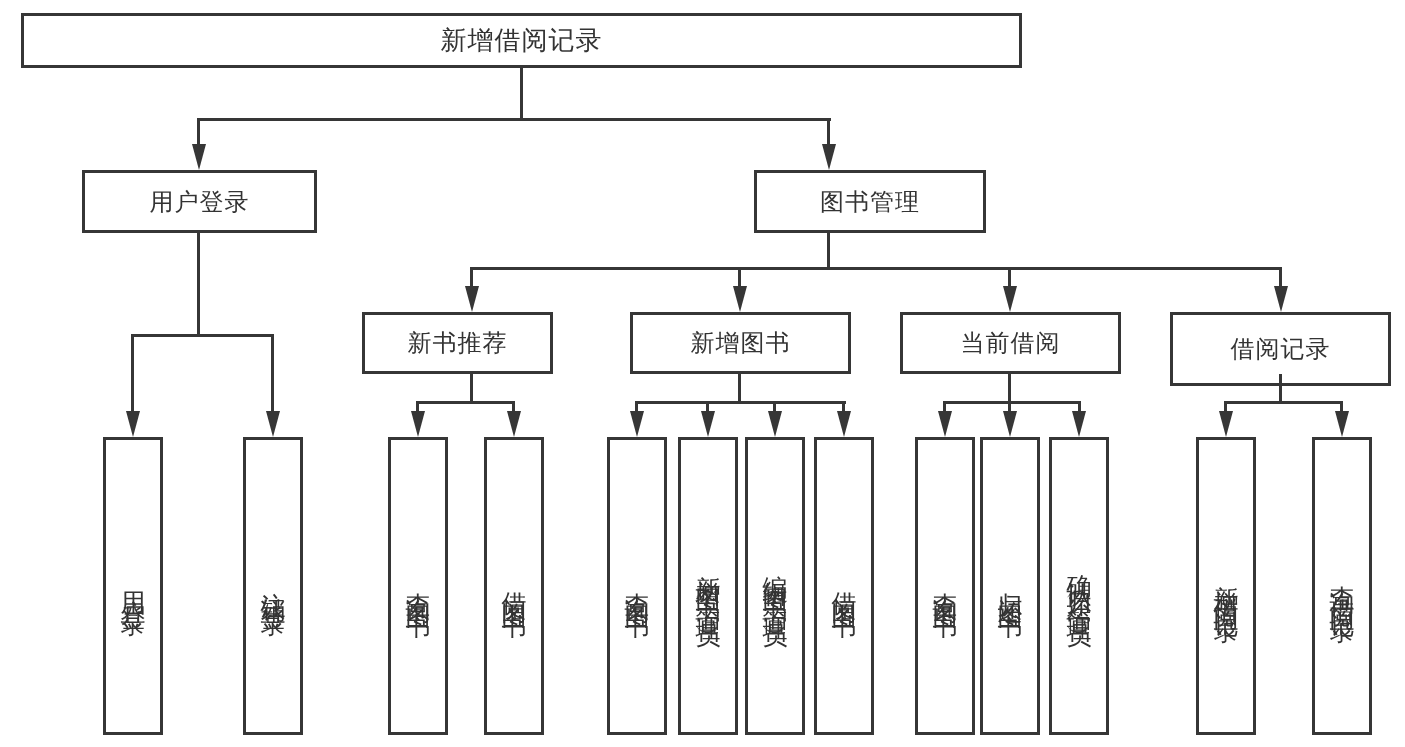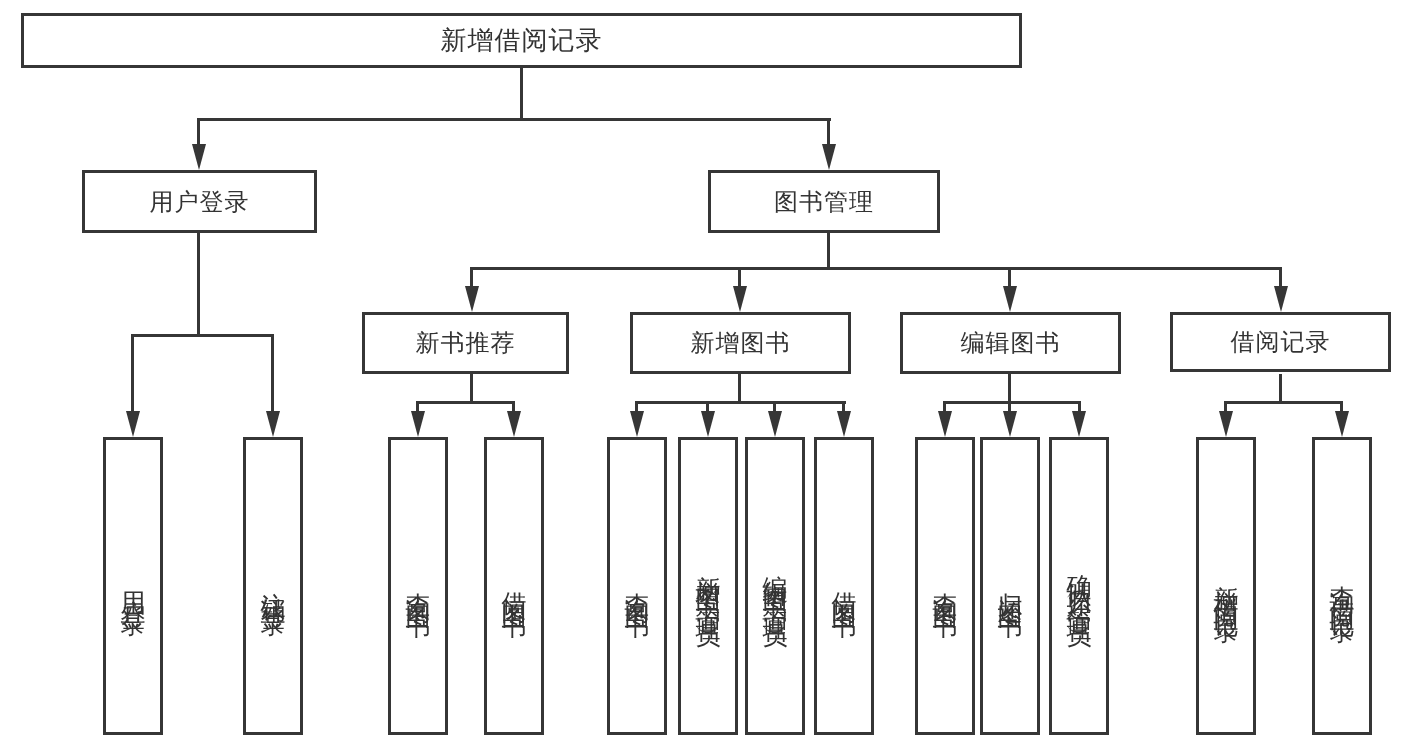--- a/index.html
+++ b/index.html
@@ -53,26 +53,26 @@
   }
 </style>
 </head>
 <body>
 
 <div id="stage">
 
   <div class="box root-box" style="left:21px;top:13px;width:1001px;height:55px;">新增借阅记录</div>
 
   <div class="box h-box" style="left:82px;top:170px;width:235px;height:63px;">用户登录</div>
-  <div class="box h-box" style="left:708px;top:170px;width:232px;height:63px;">图书管理</div>
+  <div class="box h-box" style="left:754px;top:170px;width:232px;height:63px;">图书管理</div>
 
-  <div class="box h-box" style="left:362px;top:312px;width:207px;height:62px;">新书推荐</div>
+  <div class="box h-box" style="left:362px;top:312px;width:191px;height:62px;">新书推荐</div>
   <div class="box h-box" style="left:630px;top:312px;width:221px;height:62px;">新增图书</div>
-  <div class="box h-box" style="left:900px;top:312px;width:221px;height:62px;">编辑图书</div>
-  <div class="box h-box" style="left:1170px;top:312px;width:221px;height:60px;">借阅记录</div>
+  <div class="box h-box" style="left:900px;top:312px;width:221px;height:62px;">当前借阅</div>
+  <div class="box h-box" style="left:1170px;top:312px;width:221px;height:74px;">借阅记录</div>
 
   <div class="box v-box" style="left:103px;top:437px;width:60px;height:298px;">用户登录</div>
   <div class="box v-box" style="left:243px;top:437px;width:60px;height:298px;">注销登录</div>
 
   <div class="box v-box" style="left:388px;top:437px;width:60px;height:298px;">查询图书</div>
   <div class="box v-box" style="left:484px;top:437px;width:60px;height:298px;">借阅图书</div>
 
   <div class="box v-box" style="left:607px;top:437px;width:60px;height:298px;">查询图书</div>
   <div class="box v-box" style="left:678px;top:437px;width:60px;height:298px;">新增图书（管理员）</div>
   <div class="box v-box" style="left:745px;top:437px;width:60px;height:298px;">编辑图书（管理员）</div>

